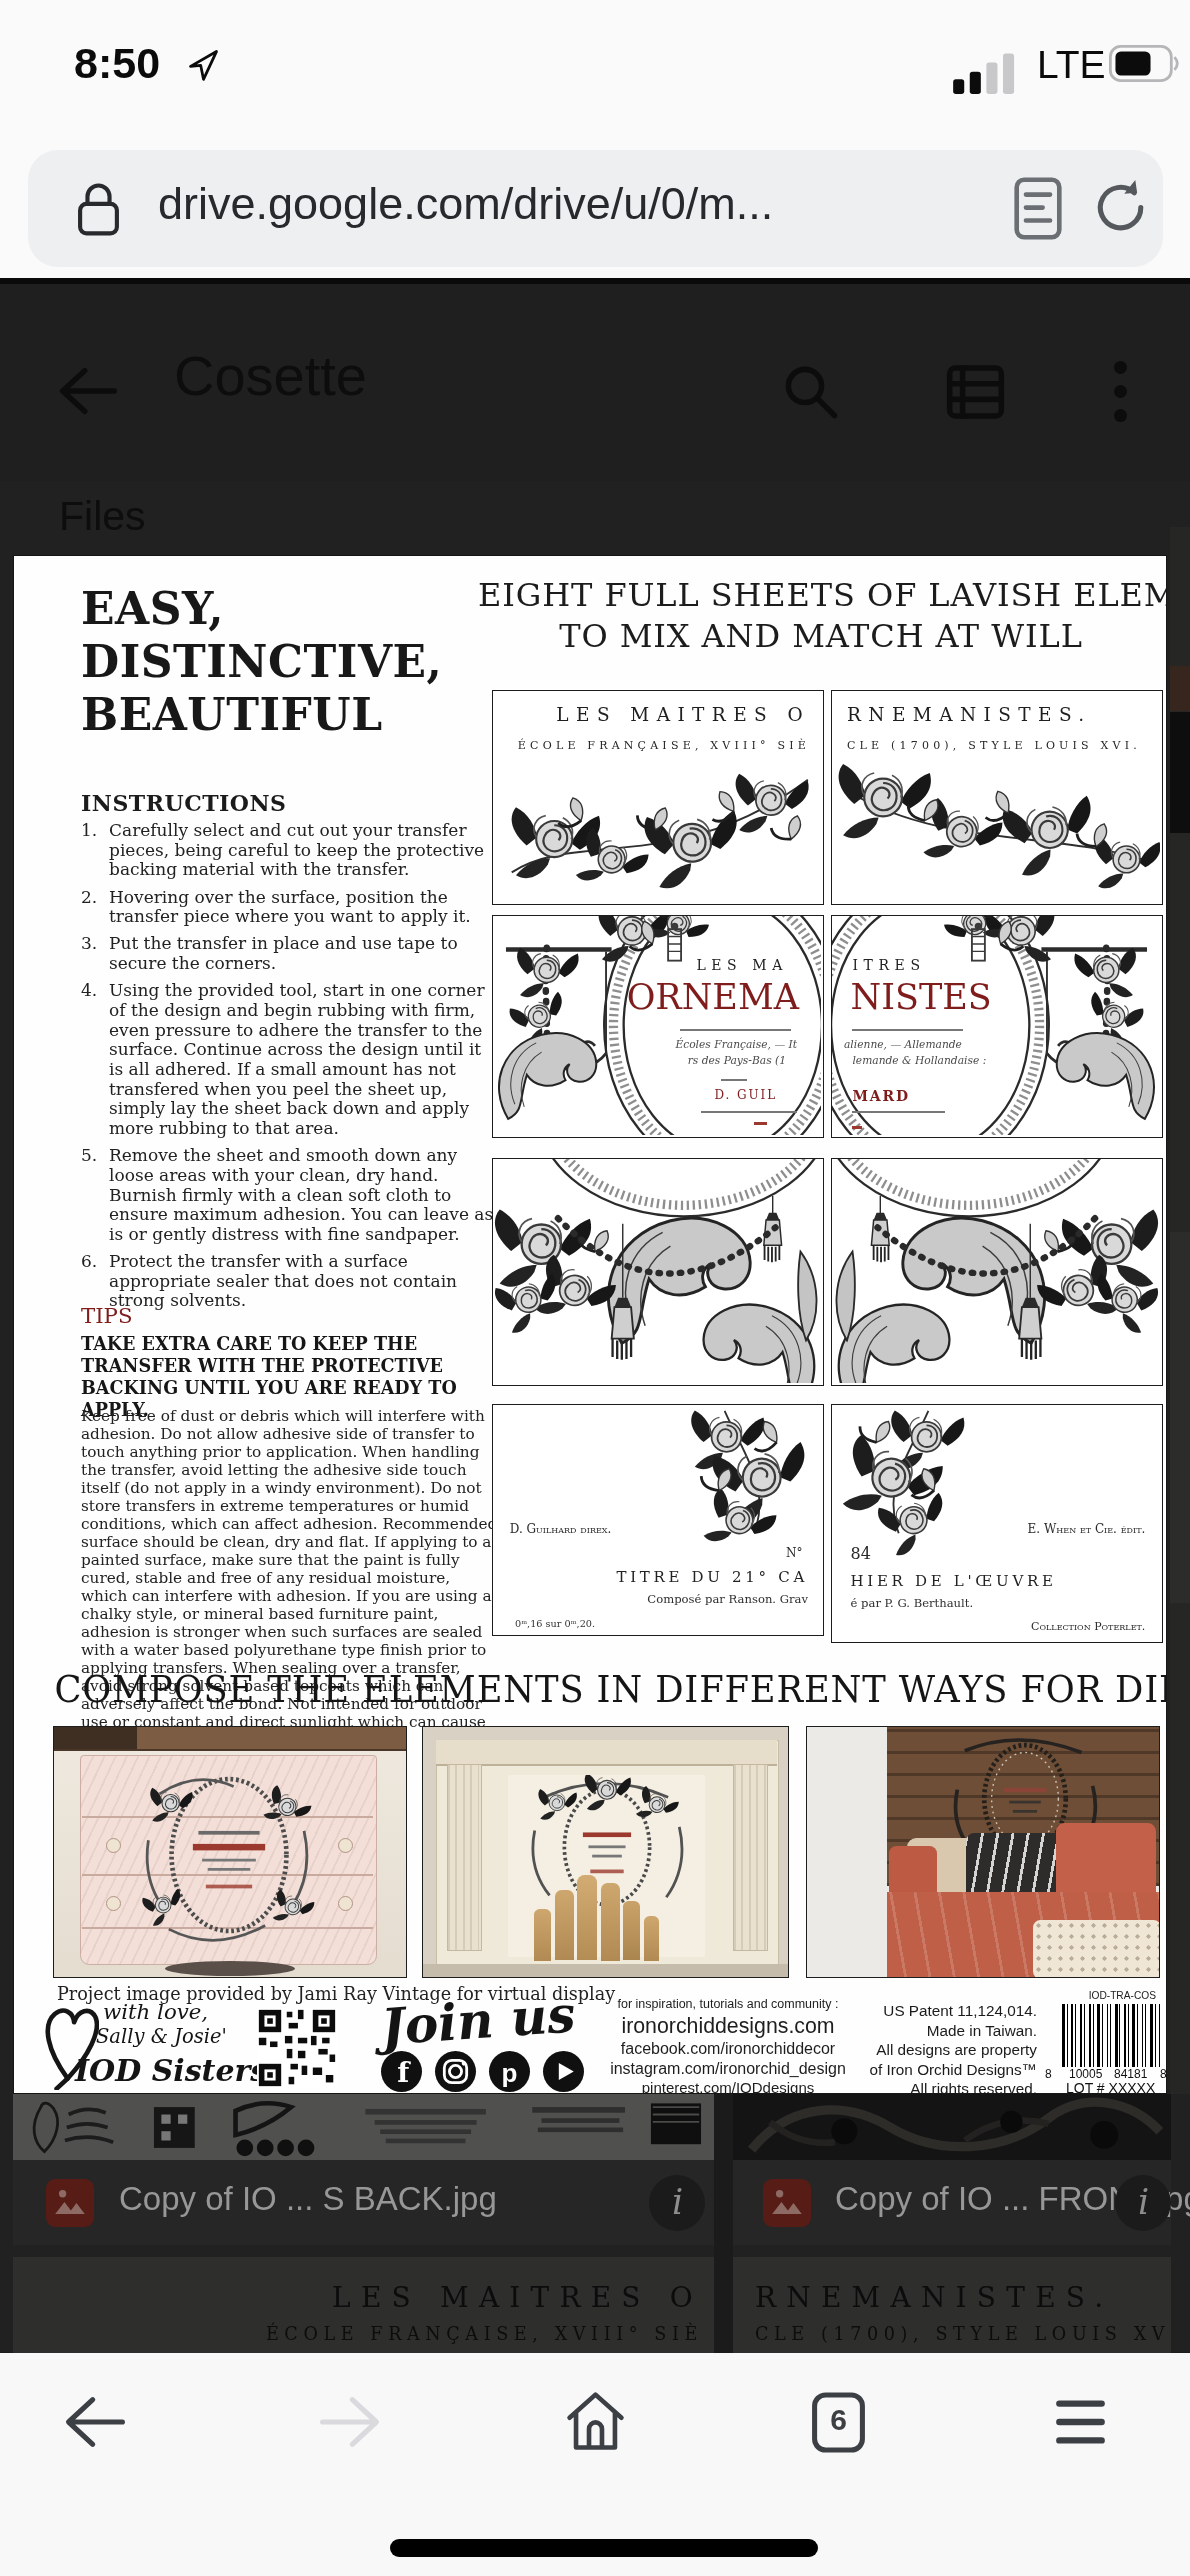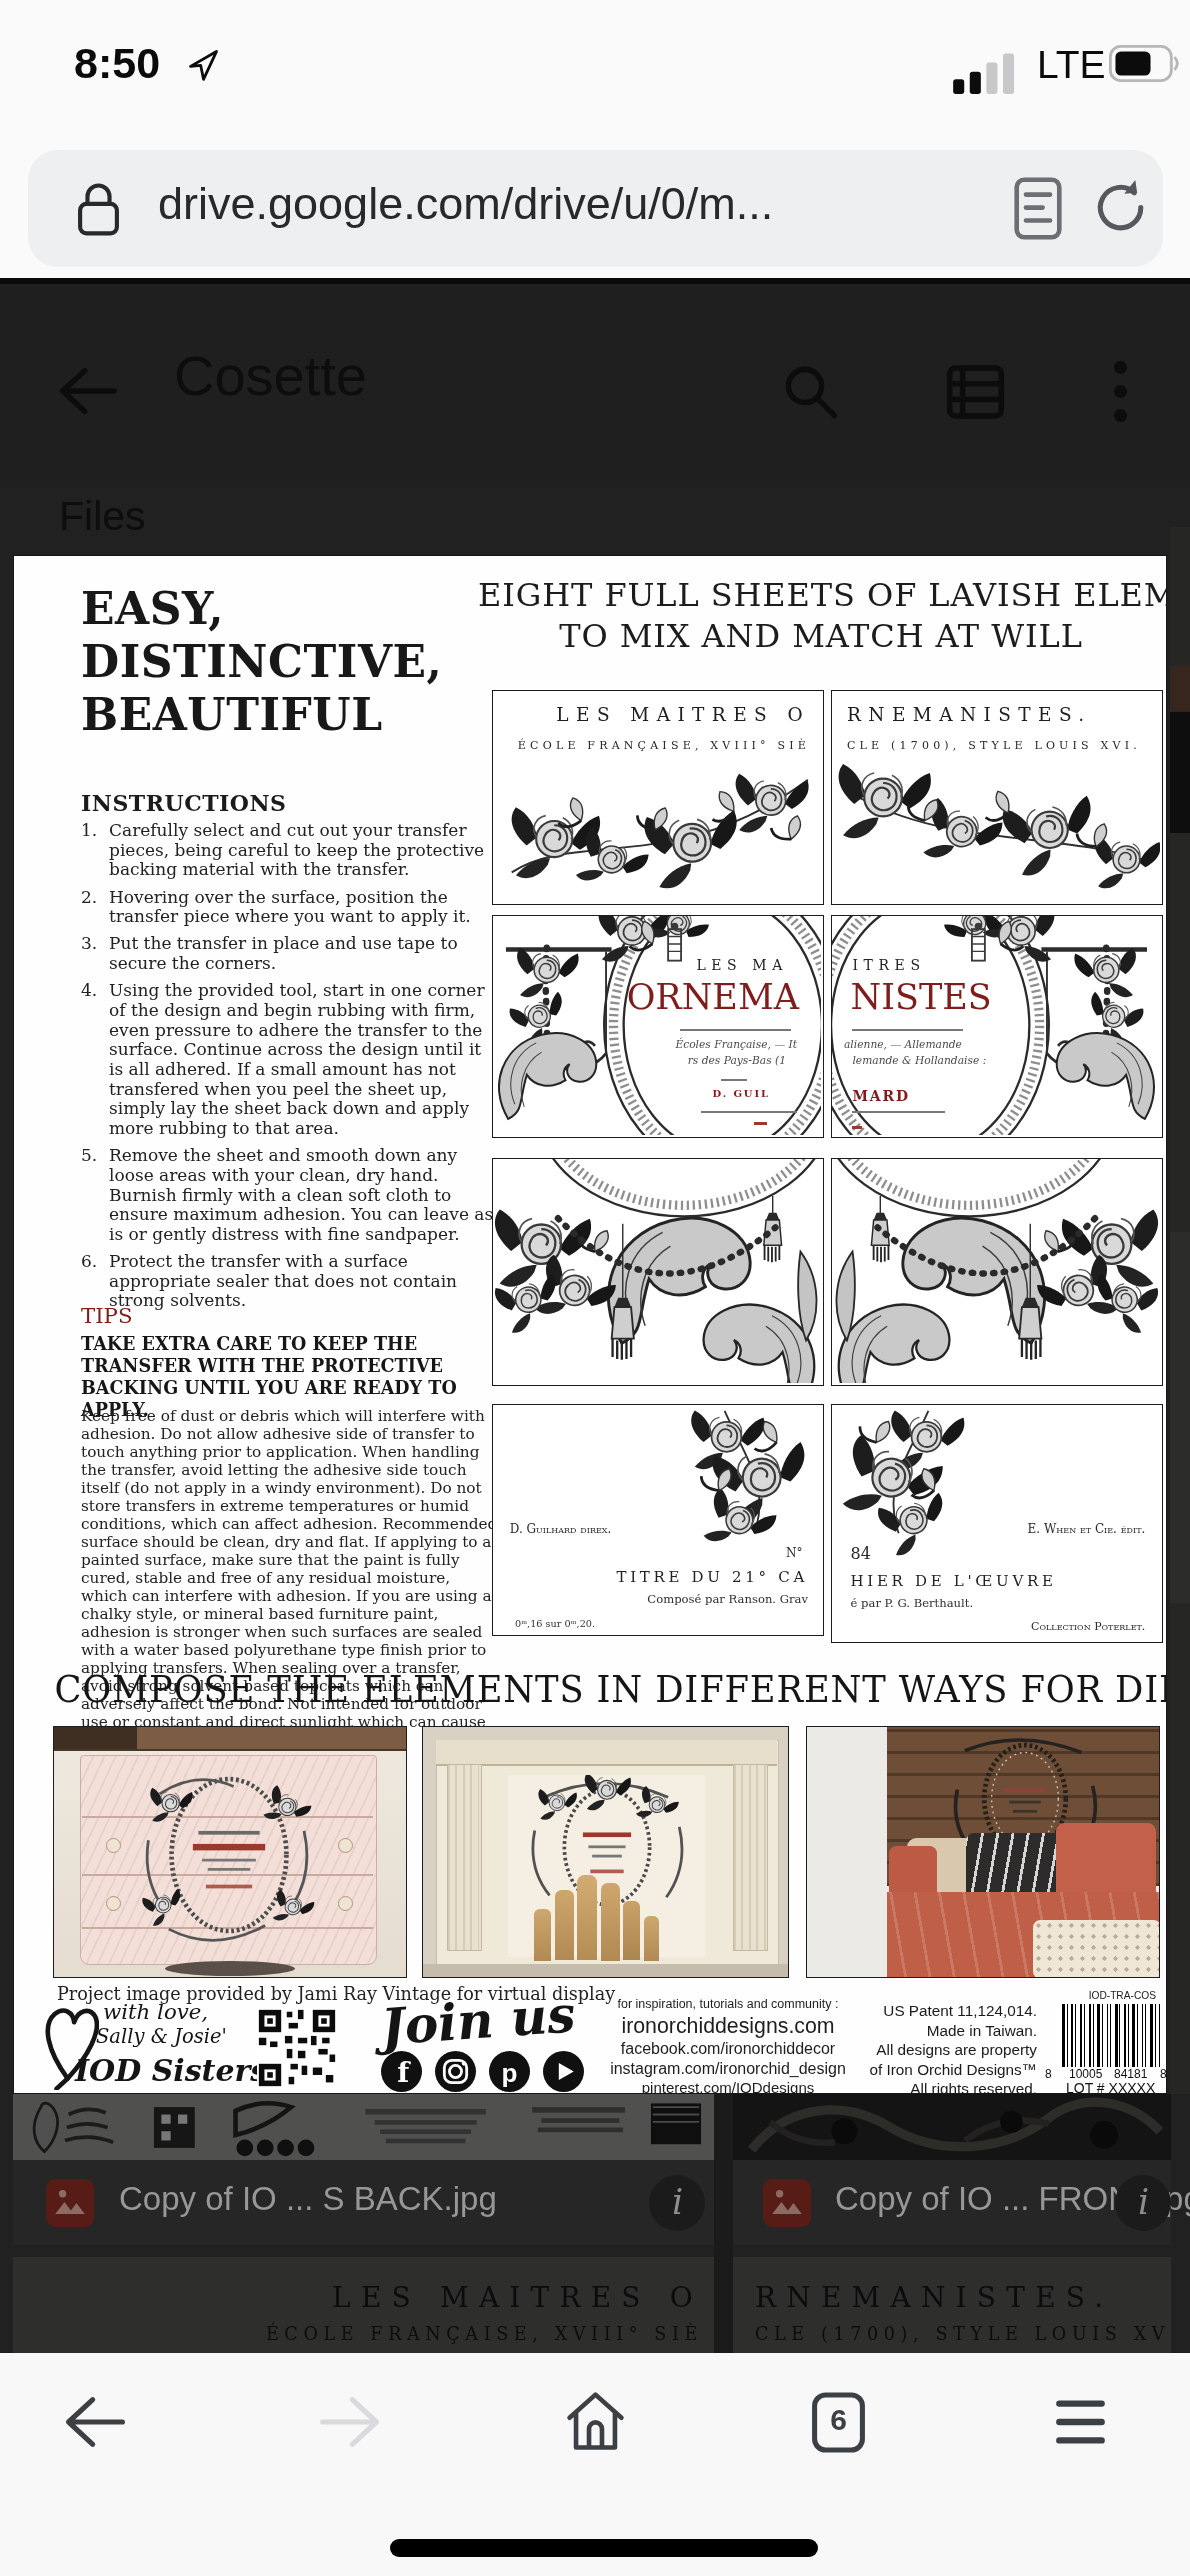--- a/index.html
+++ b/index.html
@@ -316,21 +316,21 @@
         <path d="M-7,8 h14 M-7,16 h14 M-7,24 h14" stroke="#3a3a3a" stroke-width="1.5"></path>
         <circle cx="0" cy="-3" r="4" fill="#3a3a3a"></circle>
       </g>
     </svg>
     <div class="s ser" style="right:35px;top:41px;font-size:14px;letter-spacing:5.6px;color:#222">LES MA</div>
     <div class="s ser red" style="right:24px;top:61px;font-size:35px">ORNEMA</div>
     <div class="hair" style="right:32px;top:113px;width:111px"></div>
     <div class="s subit ser r" style="right:26px;top:122px">Écoles Française, — It</div>
     <div class="s subit ser r" style="right:37px;top:138px">rs des Pays-Bas (1</div>
     <div class="hair" style="right:76px;top:163px;width:26px"></div>
-    <div class="s ser red r" style="right:53px;top:172px;font-size:10px;font-weight:700;letter-spacing:1.9px">D. GUIL</div>
+    <div class="s ser red r" style="right:46px;top:172px;font-size:12px;font-weight:400;letter-spacing:1.9px">D. GUIL</div>
     <div class="hair" style="right:26px;top:195px;width:96px"></div>
     <div class="s" style="right:56px;top:206px;width:13px;height:2.8px;background:#9c392e"></div>
   </div>
   <div class="panel" style="left:817px;top:359px;height:223px">
     <svg width="328" height="219" viewBox="0 0 354 236">
       <g transform="translate(354,0) scale(-1,1)">
         <line x1="14" y1="36" x2="128" y2="36" stroke="#2c2c2c" stroke-width="5"></line>
         <line x1="122" y1="38" x2="122" y2="148" stroke="#2c2c2c" stroke-width="2"></line>
         <path d="M122,148 q-14,18 -30,8 q-10,-8 2,-18 q10,-6 16,2" fill="none" stroke="#2c2c2c" stroke-width="3"></path>
         <ellipse cx="248" cy="118" rx="128" ry="158" fill="none" stroke="#2b2b2b" stroke-width="2.5"></ellipse>

